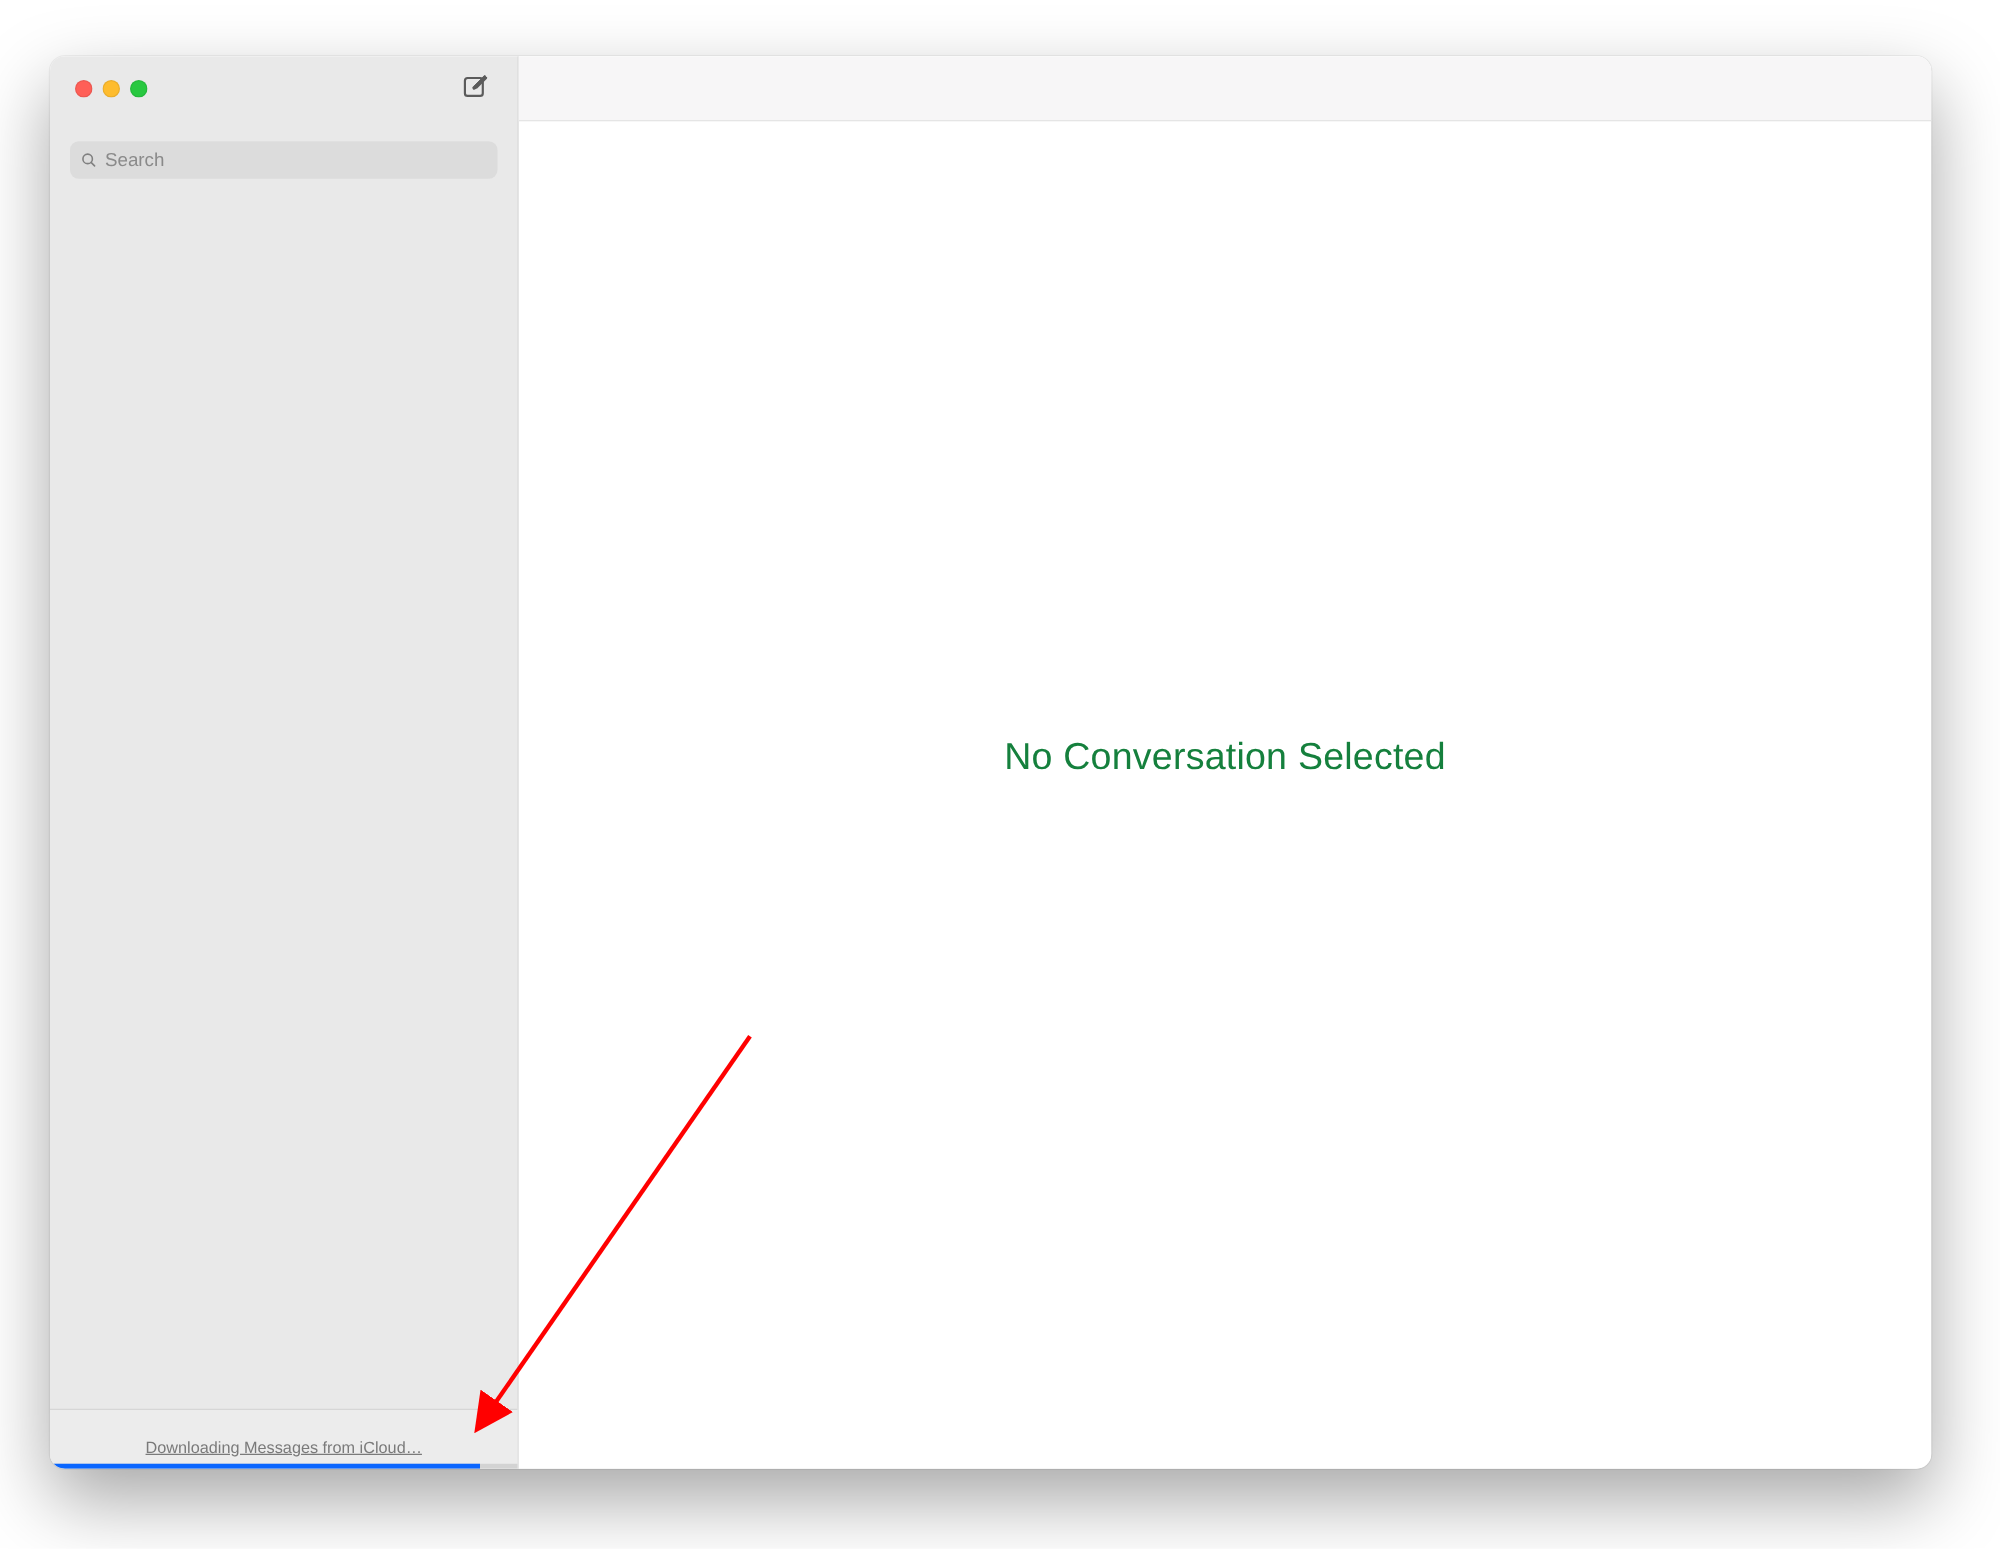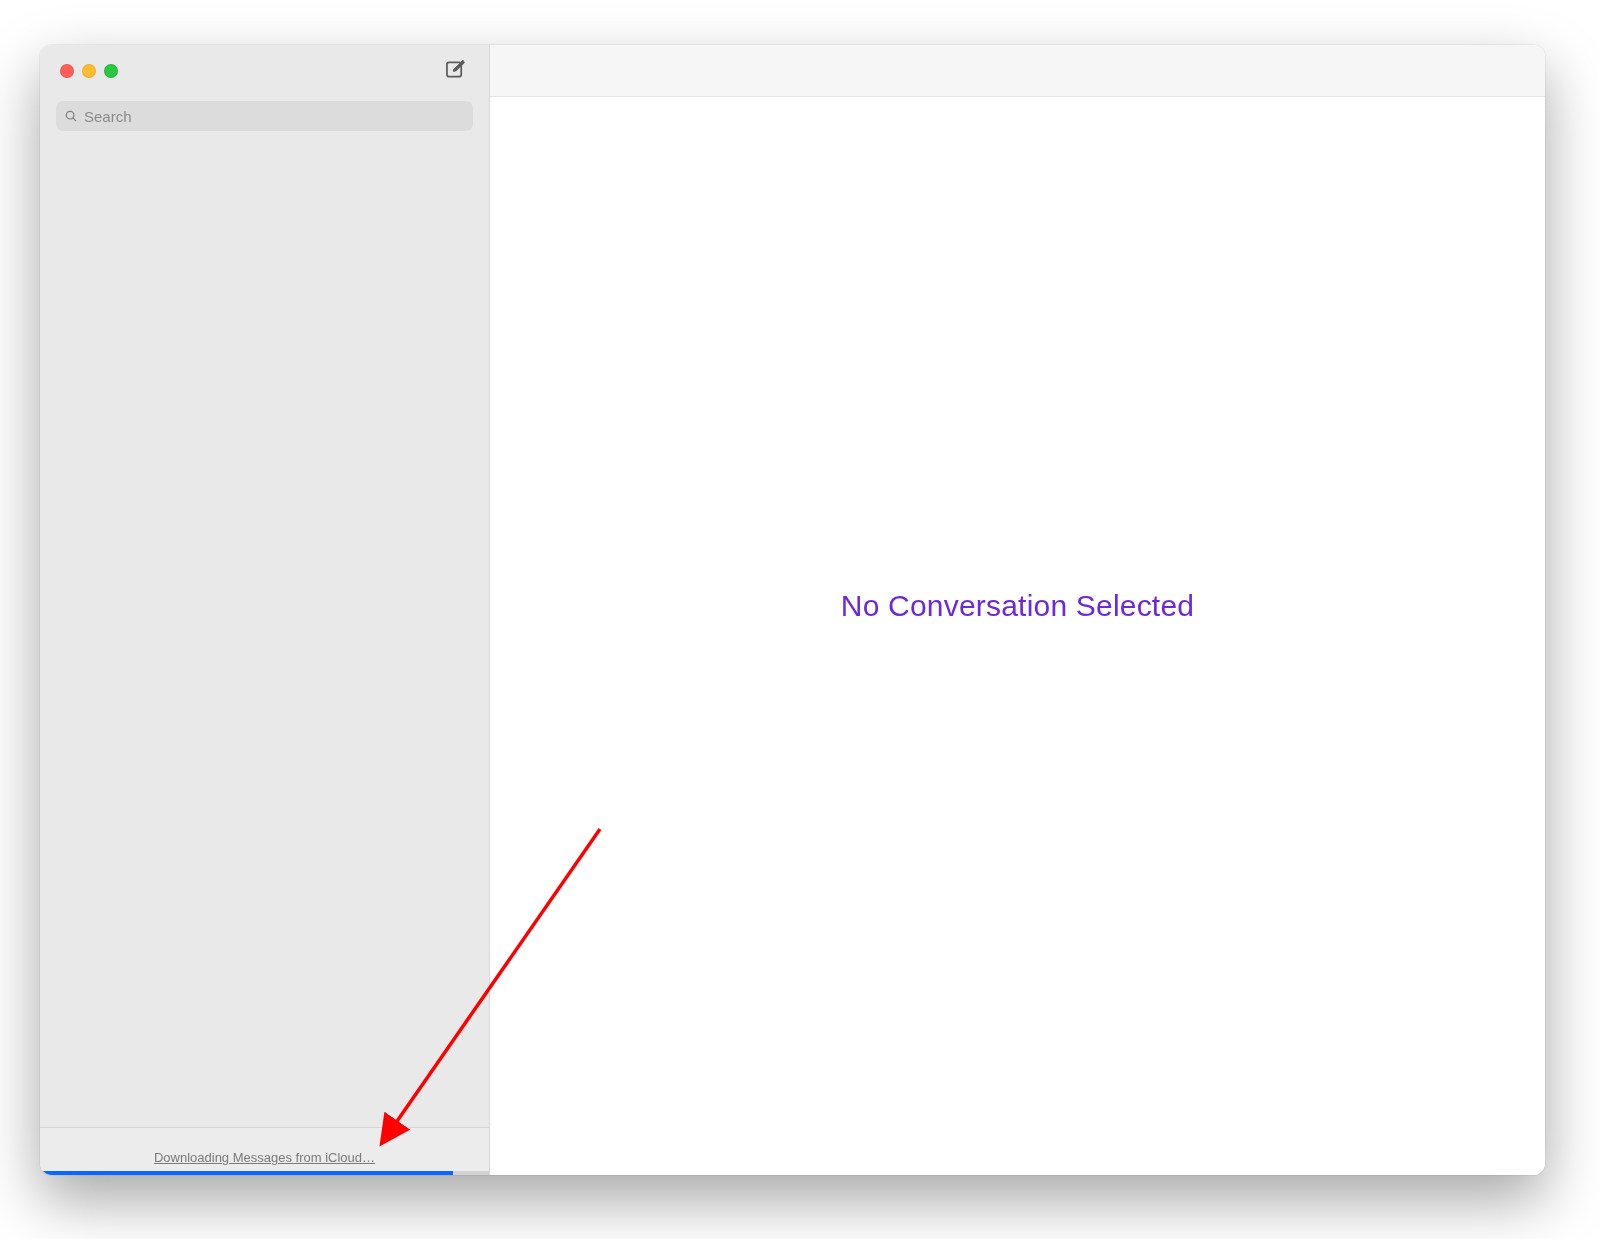--- a/index.html
+++ b/index.html
@@ -23,25 +23,26 @@
       width: 1505px;
       height: 1130px;
       background: #ffffff;
       border-radius: 12px;
       box-shadow: 0 25px 60px rgba(0,0,0,0.35), 0 0 0 1px rgba(0,0,0,0.05);
       overflow: hidden;
       display: flex;
     }
 
     .sidebar {
-      width: 450px;
+      width: 375px;
       background: #e9e9e9;
       display: flex;
       flex-direction: column;
       border-right: 1px solid #d8d8d8;
+      gap: 12px;
     }
 
     .titlebar {
       height: 52px;
       display: flex;
       align-items: center;
       padding: 0 20px;
     }
 
     .traffic-lights {
@@ -158,21 +159,21 @@
 
     .main-content {
       flex: 1;
       display: flex;
       align-items: center;
       justify-content: center;
     }
 
     .empty-text {
       font-size: 30px;
-      color: #6d28d9;
+      color: #15803d;
       font-weight: 400;
       letter-spacing: 0.2px;
       margin-top: -60px;
     }
 
     
     .annotation-arrow {
       position: absolute;
       pointer-events: none;
     }

